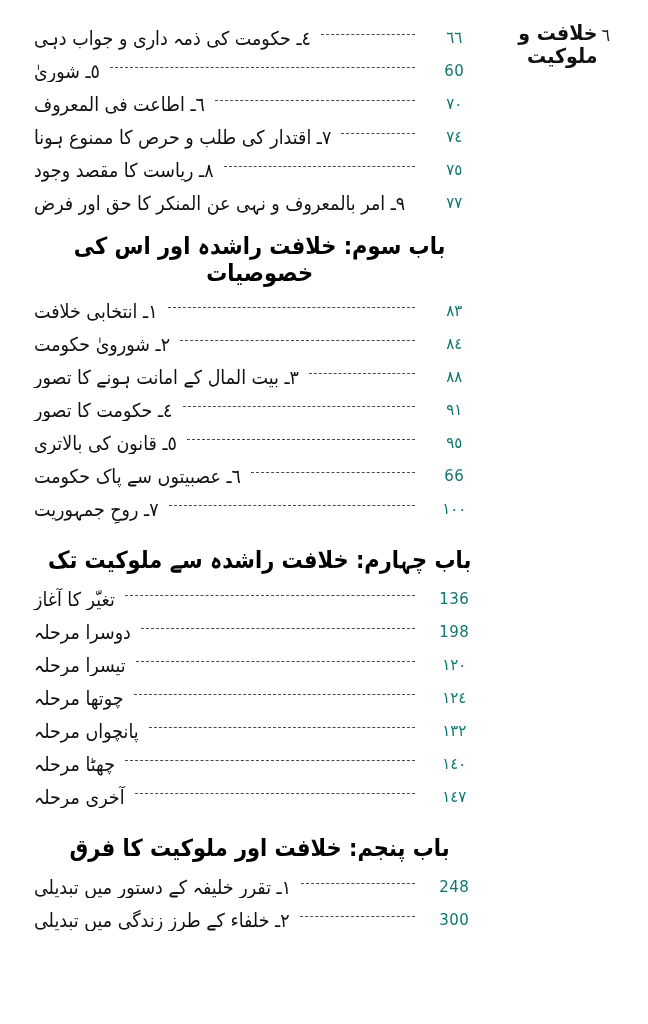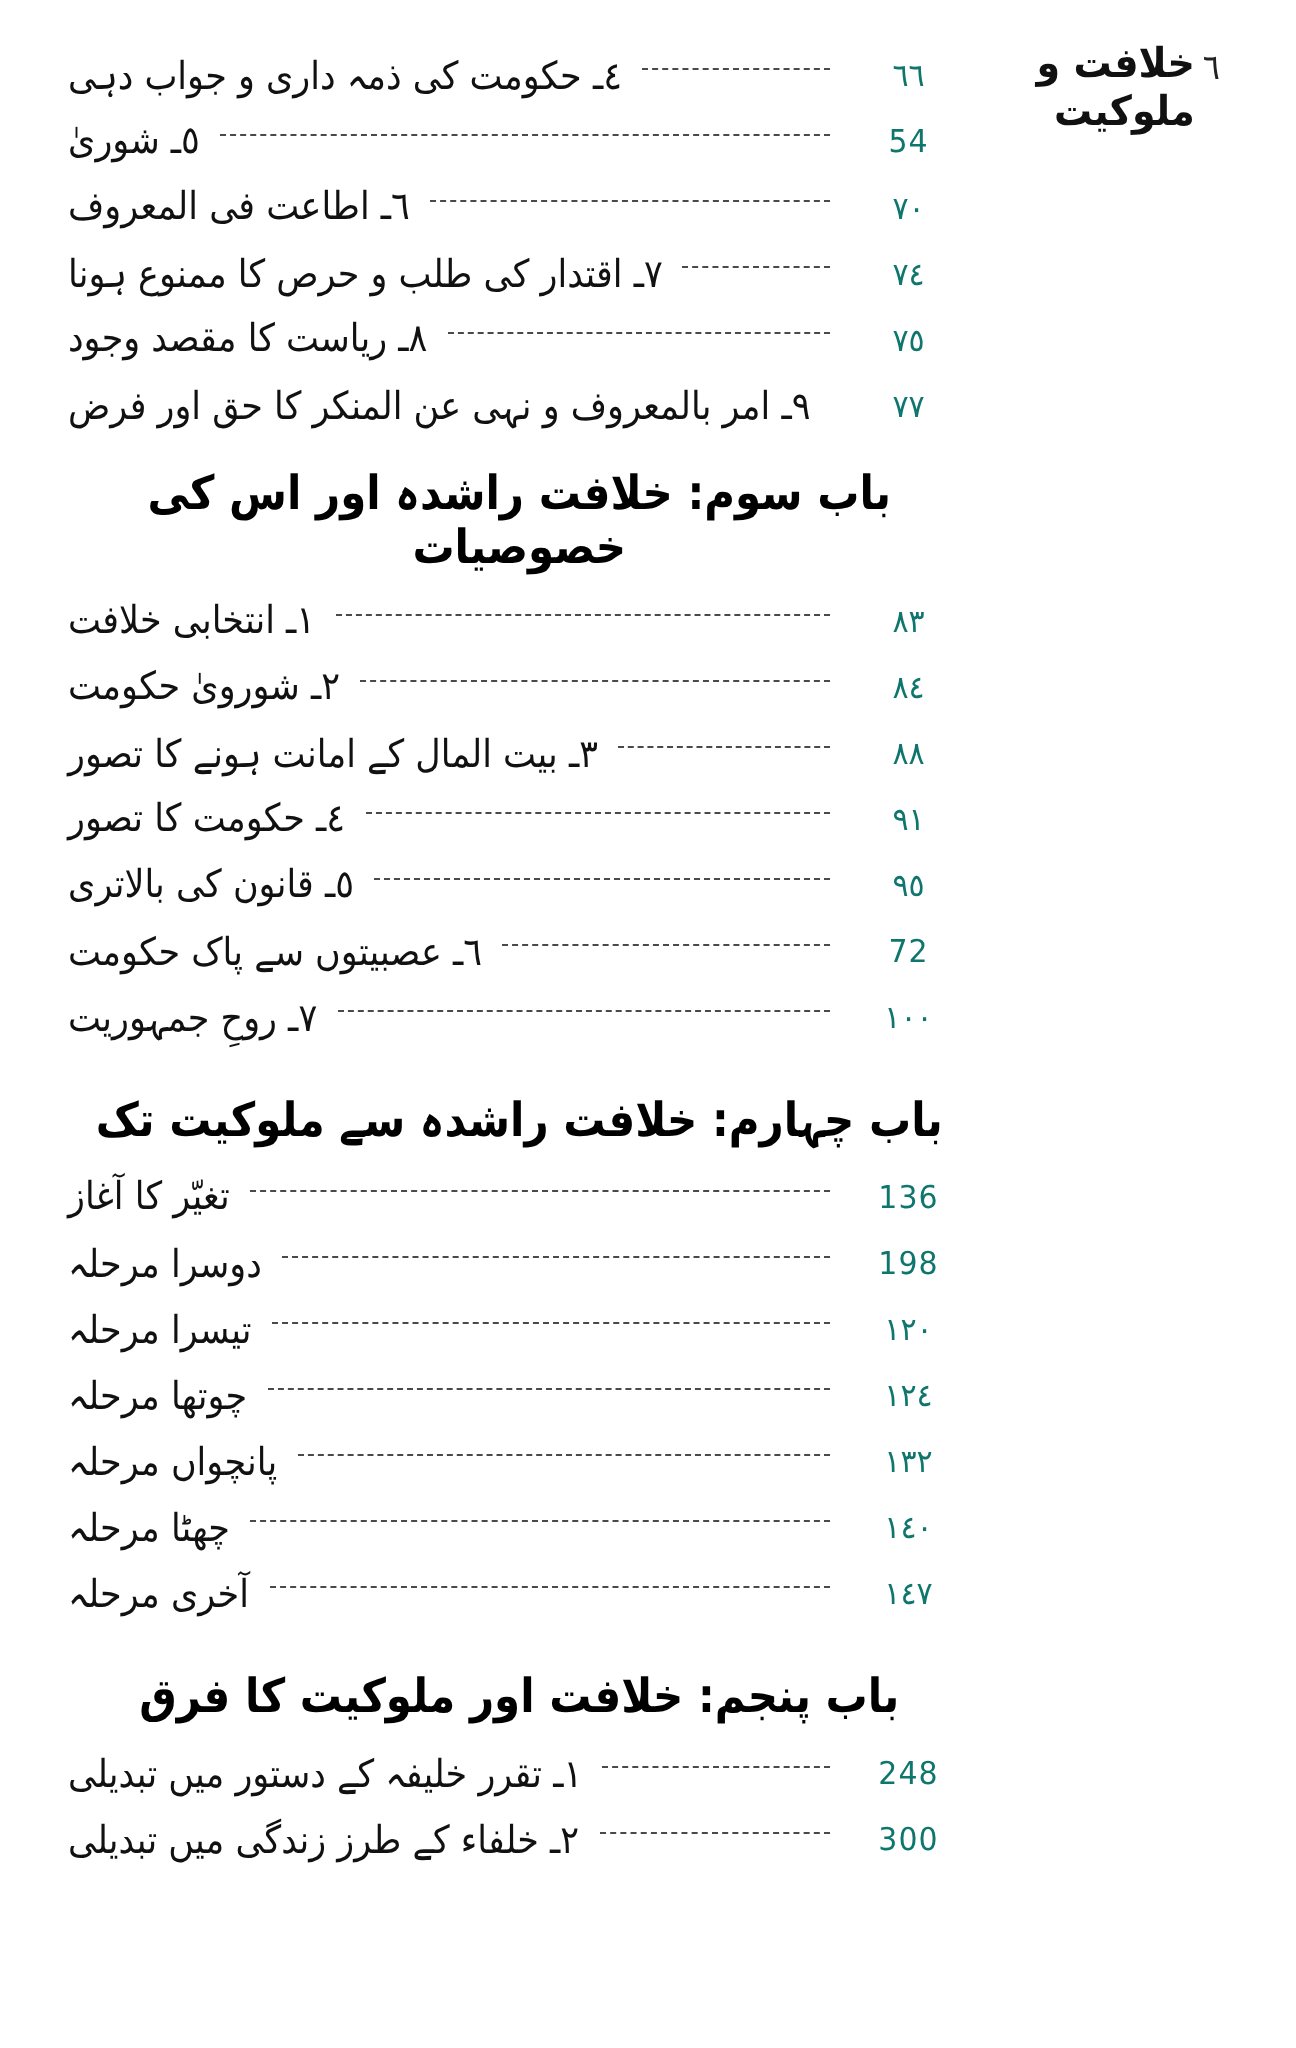--- a/index.html
+++ b/index.html
@@ -111,21 +111,21 @@
   </div>
 
   <div class="toc">
 
     <div class="entry">
       <span class="num">٦٦</span>
       <span class="dots"></span>
       <span class="label">٤ـ حکومت کی ذمہ داری و جواب دہی</span>
     </div>
     <div class="entry">
-      <span class="num">54</span>
+      <span class="num">60</span>
       <span class="dots"></span>
       <span class="label">٥ـ شوریٰ</span>
     </div>
     <div class="entry">
       <span class="num">٧٠</span>
       <span class="dots"></span>
       <span class="label">٦ـ اطاعت فی المعروف</span>
     </div>
     <div class="entry">
       <span class="num">٧٤</span>
@@ -164,21 +164,21 @@
       <span class="num">٩١</span>
       <span class="dots"></span>
       <span class="label">٤ـ حکومت کا تصور</span>
     </div>
     <div class="entry">
       <span class="num">٩٥</span>
       <span class="dots"></span>
       <span class="label">٥ـ قانون کی بالاتری</span>
     </div>
     <div class="entry">
-      <span class="num">72</span>
+      <span class="num">66</span>
       <span class="dots"></span>
       <span class="label">٦ـ عصبیتوں سے پاک حکومت</span>
     </div>
     <div class="entry">
       <span class="num">١٠٠</span>
       <span class="dots"></span>
       <span class="label">٧ـ روحِ جمہوریت</span>
     </div>
 
     <div class="chapter c2">باب چہارم: خلافت راشدہ سے ملوکیت تک</div>

